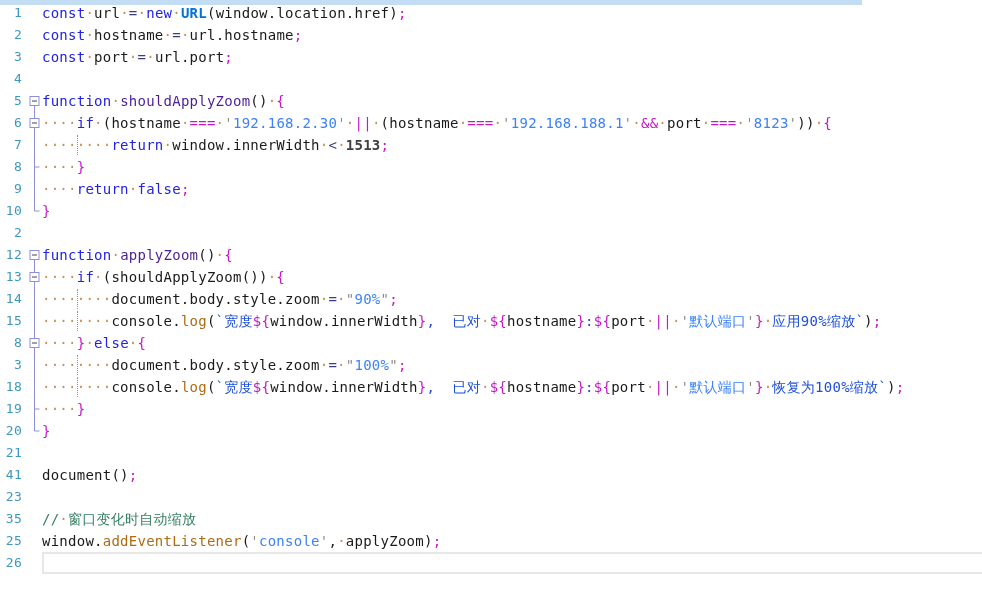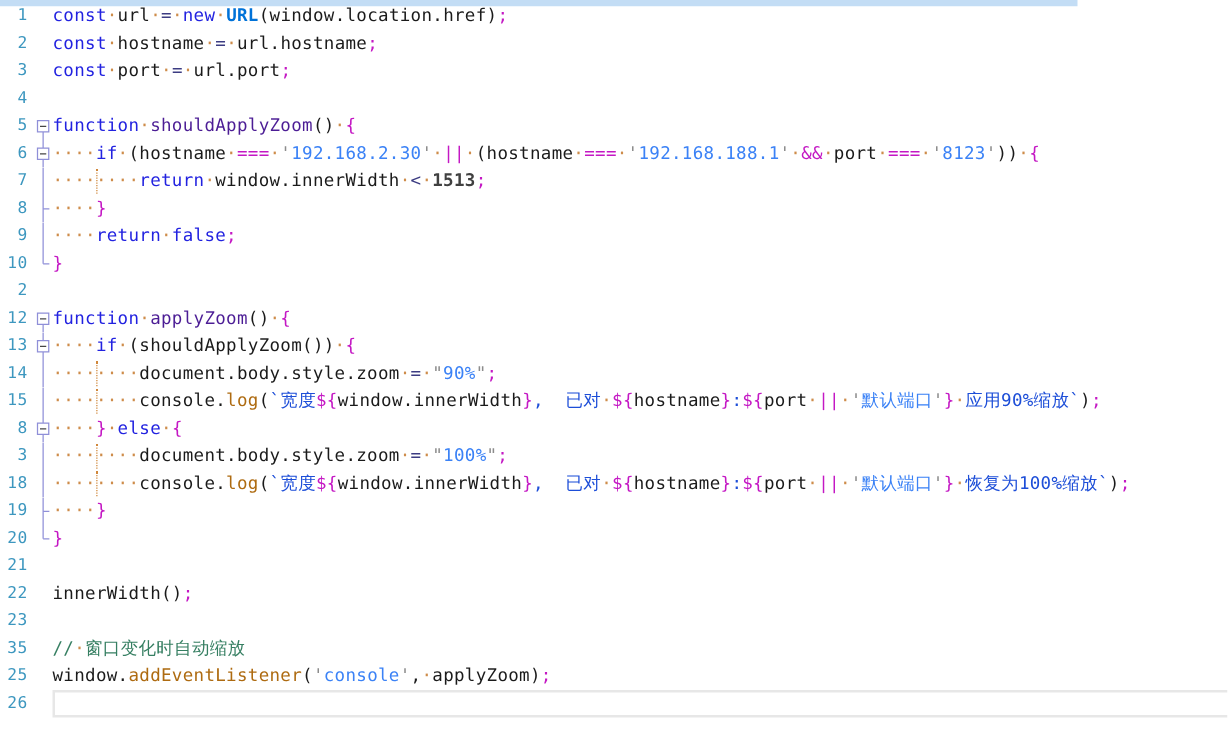--- a/index.html
+++ b/index.html
@@ -240,23 +240,23 @@
           </svg>
         </div>
         <div class="code"><span class="tk-pun">}</span></div>
       </div>
       <div class="row">
         <div class="gutter">21</div>
         <div class="foldcol"></div>
         <div class="code"></div>
       </div>
       <div class="row">
-        <div class="gutter">22</div>
-        <div class="foldcol"></div>
-        <div class="code"><span class="tk-id">innerWidth()</span><span class="tk-pun">;</span></div>
+        <div class="gutter">41</div>
+        <div class="foldcol"></div>
+        <div class="code"><span class="tk-id">document()</span><span class="tk-pun">;</span></div>
       </div>
       <div class="row">
         <div class="gutter">23</div>
         <div class="foldcol"></div>
         <div class="code"></div>
       </div>
       <div class="row">
         <div class="gutter">35</div>
         <div class="foldcol"></div>
         <div class="code"><span class="tk-cmt">//</span><span class="tk-ws">·</span><span class="tk-cmt">窗口变化时自动缩放</span></div>

